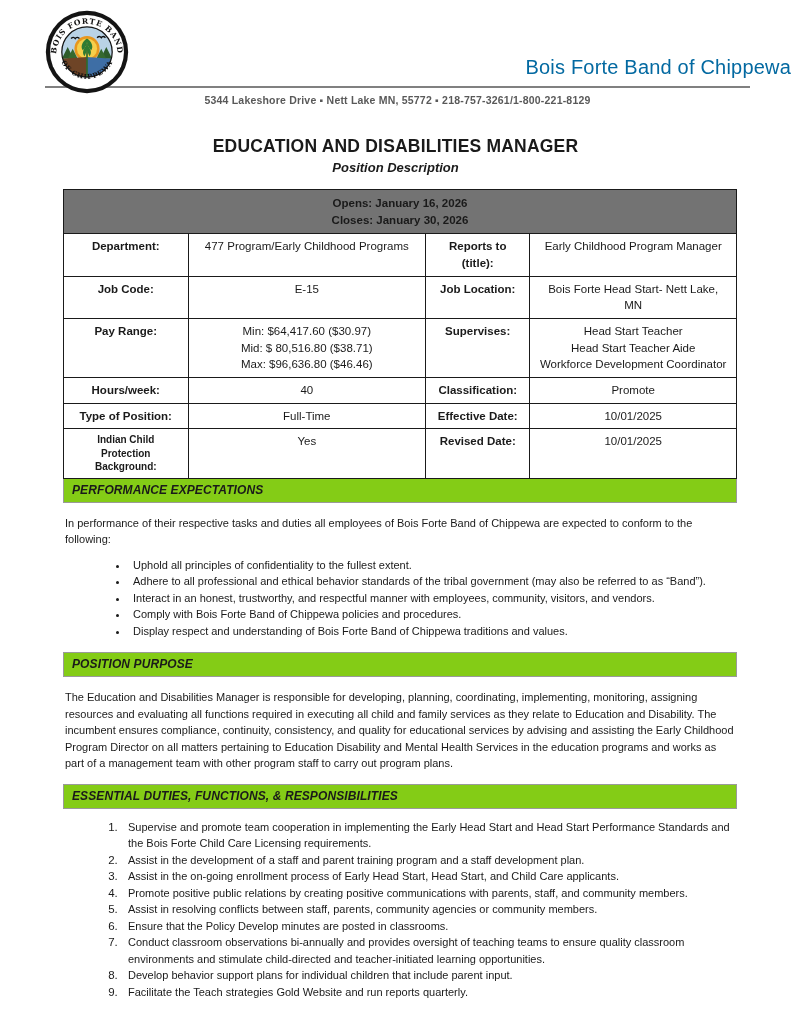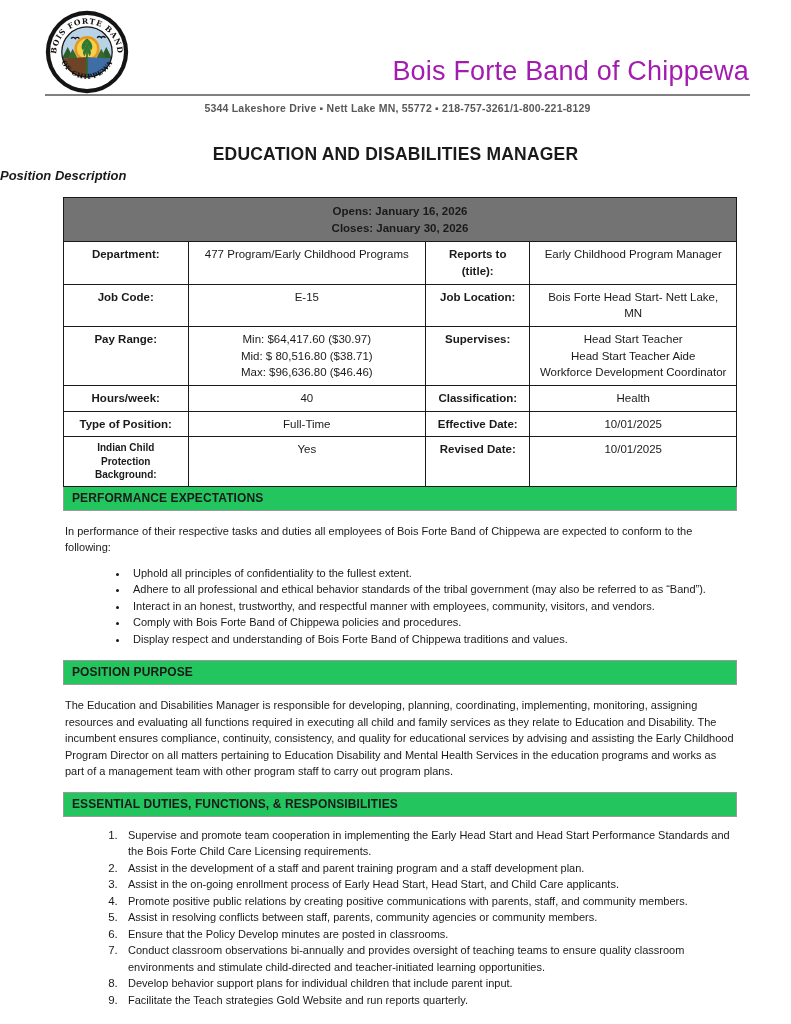--- a/index.html
+++ b/index.html
@@ -10,24 +10,23 @@
     color: #1a1a1a;
     overflow: hidden;
   }
   .page { position: relative; width: 791px; height: 1024px; background: #fff; }
 
   
   .hdr { position: relative; padding-top: 56px; }
   .logo-wrap { position: absolute; left: 45px; top: 10px; width: 84px; height: 84px; }
   .org-name {
     text-align: right;
-    padding-right: 42px;
-    font-size: 27px;
+    font-size: 20px;
     letter-spacing: 0.2px;
-    color: #a21caf;
+    color: #0369a1;
   }
   .hdr-rule {
     margin: 7px 41px 0 45px;
     border-top: 2px solid #808080;
   }
   .hdr-address {
     margin: 6px 41px 0 45px;
     text-align: center;
     font-size: 10.5px;
     font-weight: bold;
@@ -38,20 +37,21 @@
   
   .doc-title {
     margin-top: 30px;
     text-align: center;
     font-size: 17.5px;
     font-weight: bold;
     letter-spacing: 0.2px;
   }
   .doc-subtitle {
     margin-top: 3px;
+    text-align: center;
     font-size: 13px;
     font-style: italic;
     font-weight: bold;
   }
 
   
   .content { padding: 0 54px 0 63px; }
   table.info {
     margin-top: 14px;
     width: 100%;
@@ -70,26 +70,27 @@
     text-align: center;
     font-size: 11.5px;
     padding: 5px 8px;
   }
   table.info td.label-cell { font-weight: bold; }
   table.info tr:last-child td.label-cell:first-child { font-size: 10px; line-height: 1.35; margin-top: 40px; }
 
   
   .band {
     margin-top: 0;
-    background: #22c55e;
+    background: #84cc16;
     border: 1px solid #9a9a9a;
     font-weight: bold;
     font-size: 12px;
     padding: 4px 8px 5px 8px;
     letter-spacing: 0.1px;
+    font-style: italic;
   }
   .band.after-table { border-top: none; }
   .sec-body { font-size: 11px; line-height: 1.5; }
   .sec-intro { margin: 12px 2px 0 2px; }
   .sec-para  { margin: 12px 2px 12px 2px; }
   ul.bullets { margin: 9px 0 13px 0; padding-left: 66px; list-style-type: disc; }
   ul.bullets li { padding-left: 4px; line-height: 1.5; }
   ol.duties { margin: 10px 0 0 0; padding-left: 58px; }
   ol.duties li { padding-left: 7px; line-height: 1.5; }
   ol.duties li::marker { font-size: 11.5px; }
@@ -207,21 +208,21 @@
               <div>Workforce Development Coordinator</div>
             </td>
           </tr>
           <tr>
             <td class="label-cell">Hours/week:</td>
             <td class="value-cell">
               <div>40</div>
             </td>
             <td class="label-cell">Classification:</td>
             <td class="value-cell">
-              <div>Health</div>
+              <div>Promote</div>
             </td>
           </tr>
           <tr>
             <td class="label-cell">Type of Position:</td>
             <td class="value-cell">
               <div>Full-Time</div>
             </td>
             <td class="label-cell">Effective Date:</td>
             <td class="value-cell">
               <div>10/01/2025</div>

